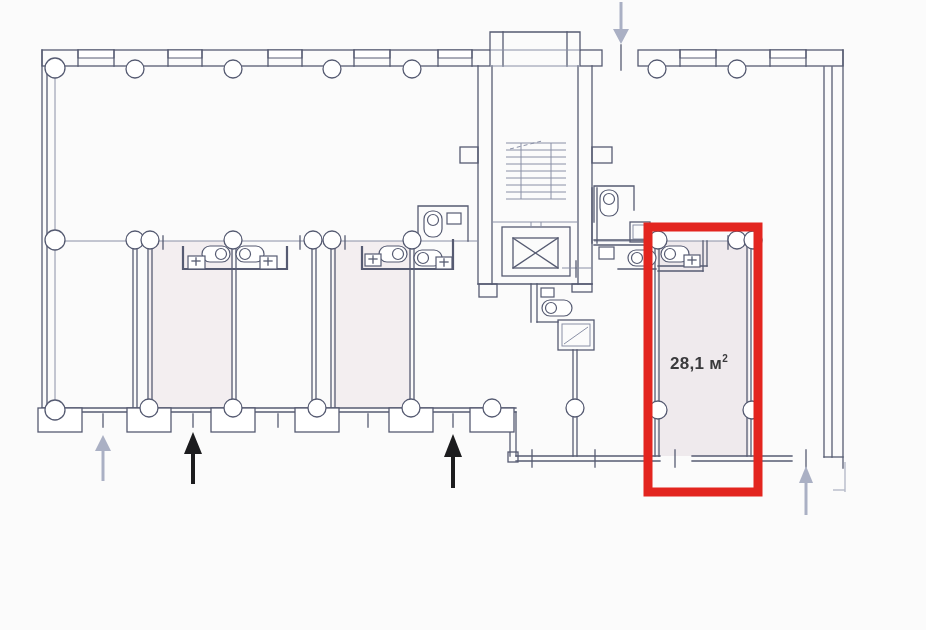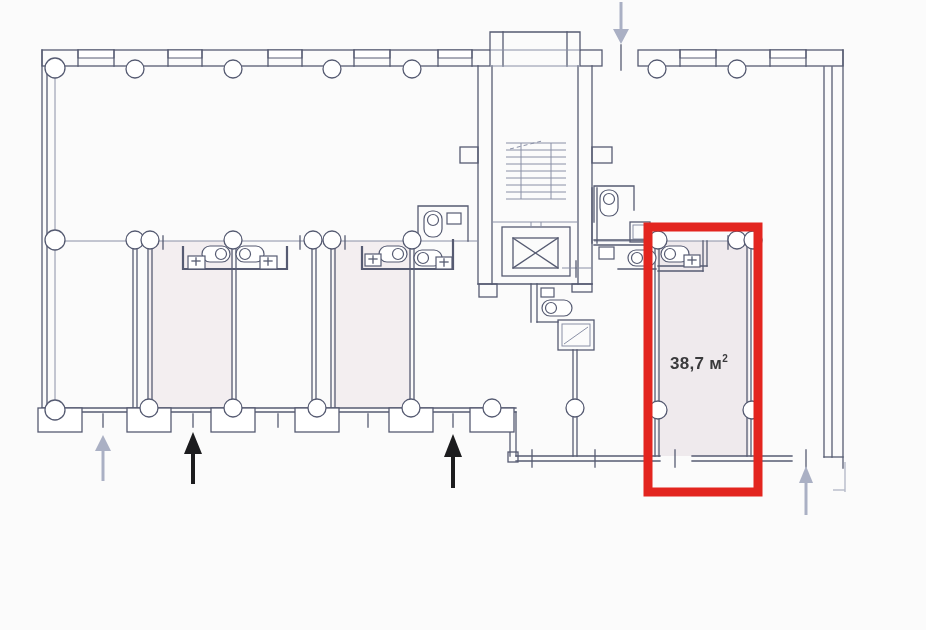--- a/index.html
+++ b/index.html
@@ -297,14 +297,14 @@
     </g>
     <g class="arrowG">
       <line x1="806" y1="515" x2="806" y2="482"></line>
           <polygon points="806,466 799,483 813,483"></polygon>
     </g>
   </g>
 
   <rect class="red" x="648" y="227" width="110" height="265"></rect>
 </svg>
 
-<div class="area-label"><span>38,7 м</span><sup>2</sup></div>
+<div class="area-label"><span>28,1 м</span><sup>2</sup></div>
 </div>
 
 </body></html>

